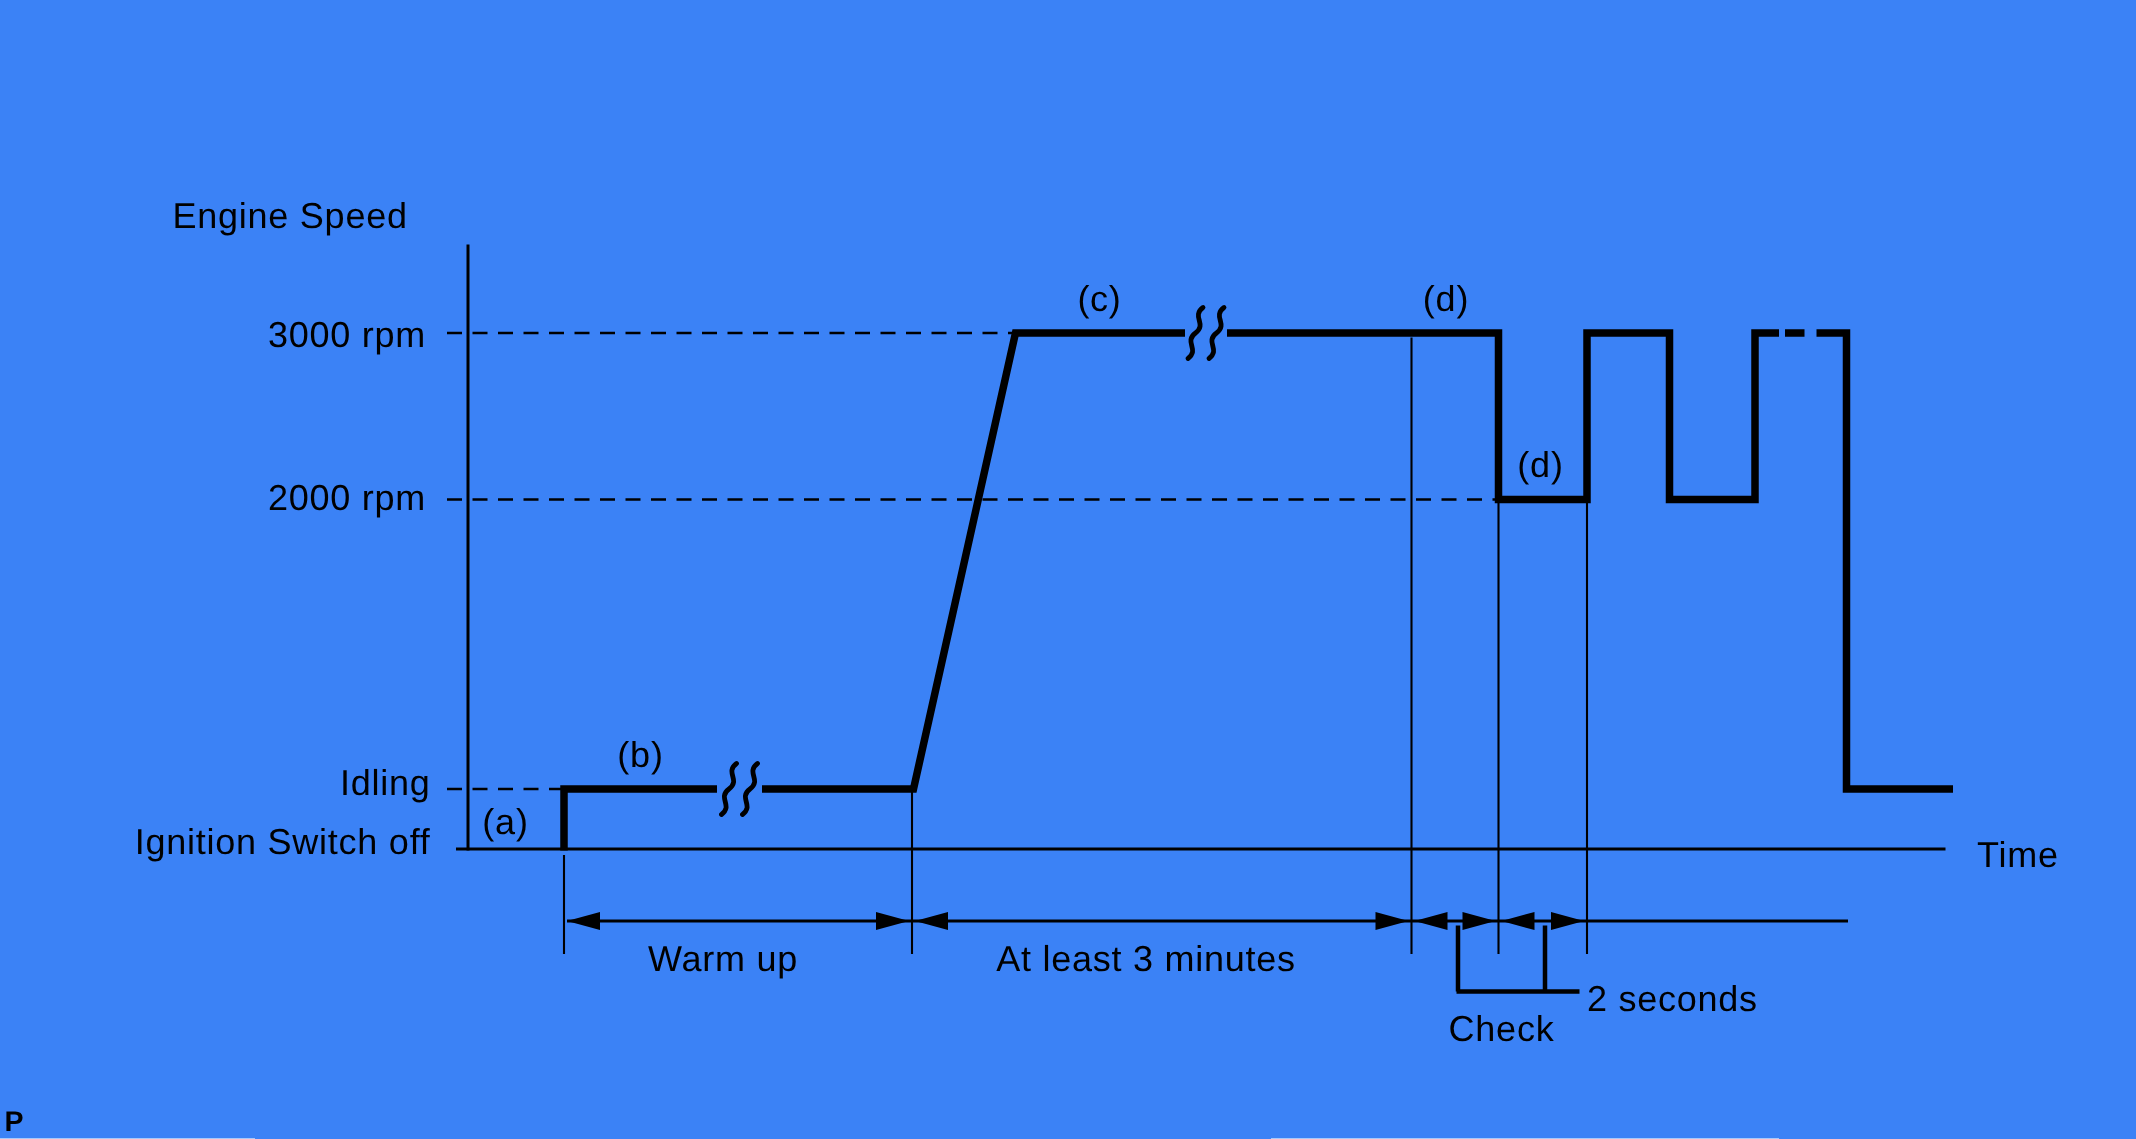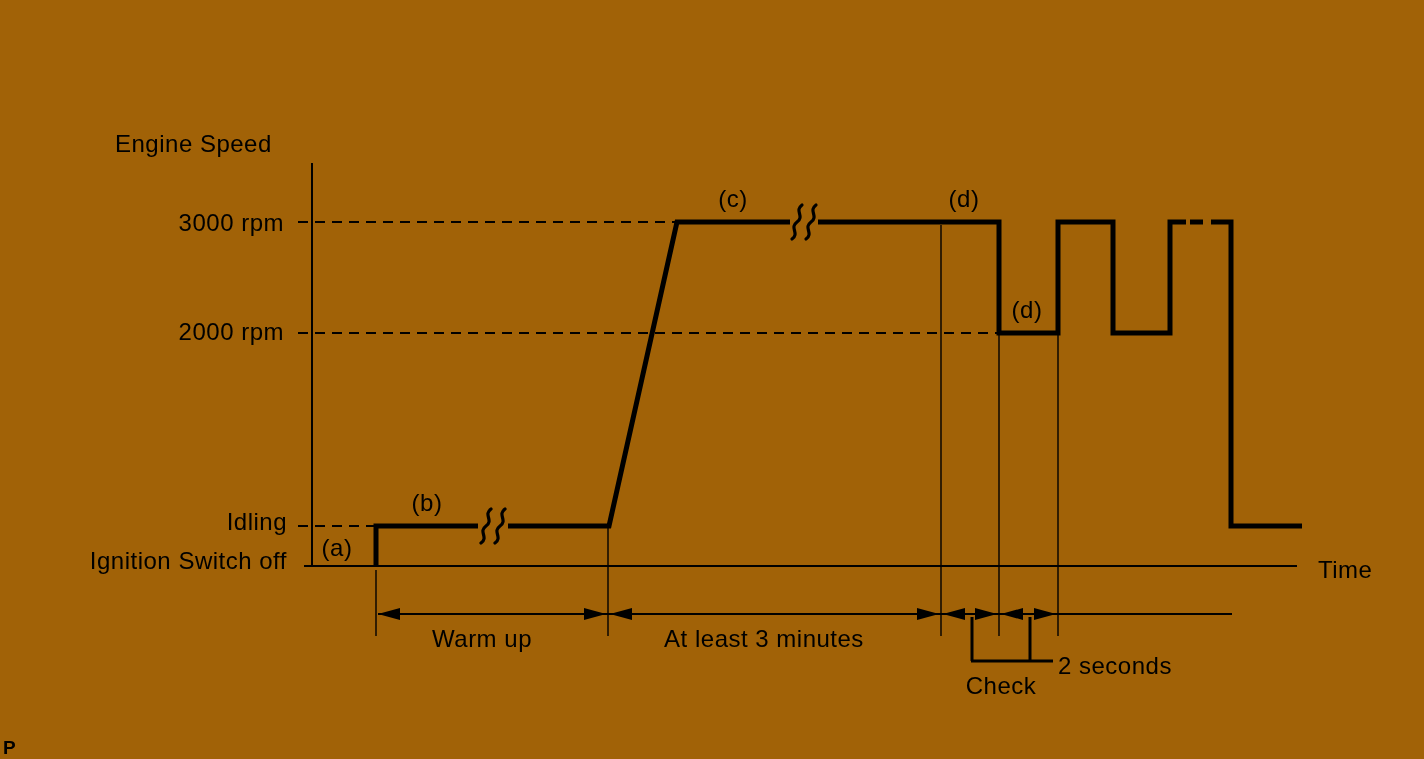--- a/index.html
+++ b/index.html
@@ -4,21 +4,21 @@
 <style>
   html, body {
     margin: 0;
     padding: 0;
     background: #ffffff;
   }
   .stage {
     position: relative;
     width: 1424px;
     height: 759px;
-    background: #a16207;
+    background: #3b82f6;
     overflow: hidden;
     font-family: "Liberation Sans", sans-serif;
   }
   svg text {
     font-family: "Liberation Sans", sans-serif;
     font-size: 24px;
     letter-spacing: 0.5px;
     fill: #000000;
   }
   svg text.corner {

